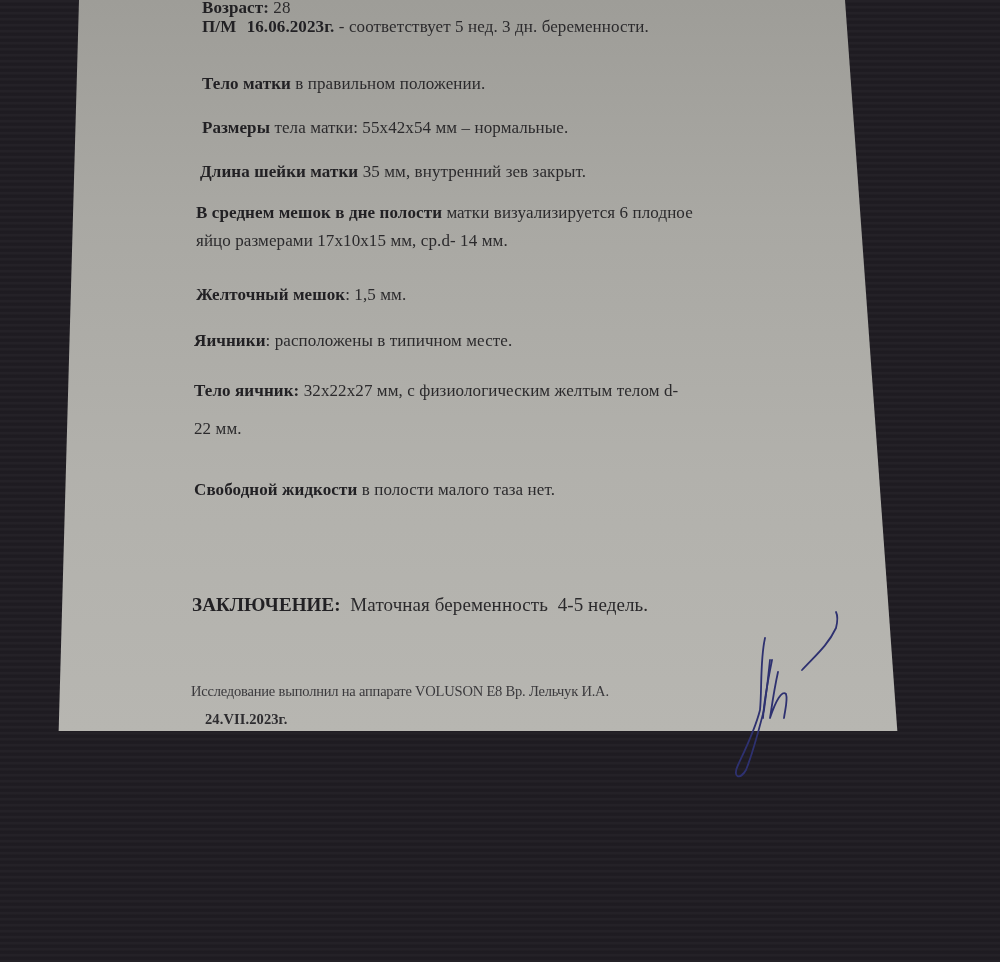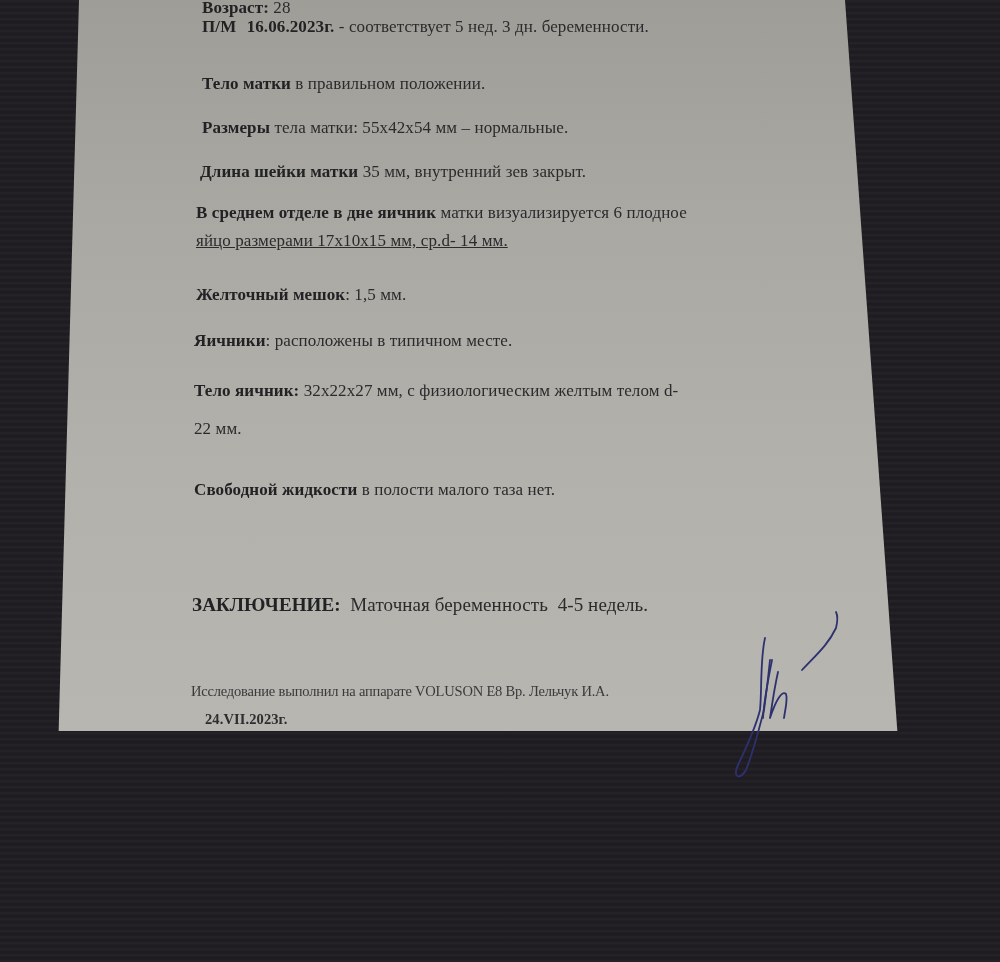--- a/index.html
+++ b/index.html
@@ -45,23 +45,23 @@
 
   <div class="line" style="left:202px; top:118px;">
     <b>Размеры</b><span> тела матки: 55x42x54 мм – нормальные.</span>
   </div>
 
   <div class="line" style="left:200px; top:162px;">
     <b>Длина шейки матки</b><span> 35 мм, внутренний зев закрыт.</span>
   </div>
 
   <div class="line" style="left:196px; top:203px;">
-    <b>В среднем отделе в дне яичник</b><span> матки визуализируется 6  плодное</span>
+    <b>В среднем мешок в дне полости</b><span> матки визуализируется 6  плодное</span>
   </div>
-  <div class="line" style="left:196px; top:231px;text-decoration:underline;">
+  <div class="line" style="left:196px; top:231px;">
     <span>яйцо размерами  17x10x15 мм, ср.d- 14 мм.</span>
   </div>
 
   <div class="line" style="left:196px; top:285px;">
     <b>Желточный мешок</b><span>: 1,5 мм.</span>
   </div>
 
   <div class="line" style="left:194px; top:331px;">
     <b>Яичники</b><span>: расположены в типичном месте.</span>
   </div>

